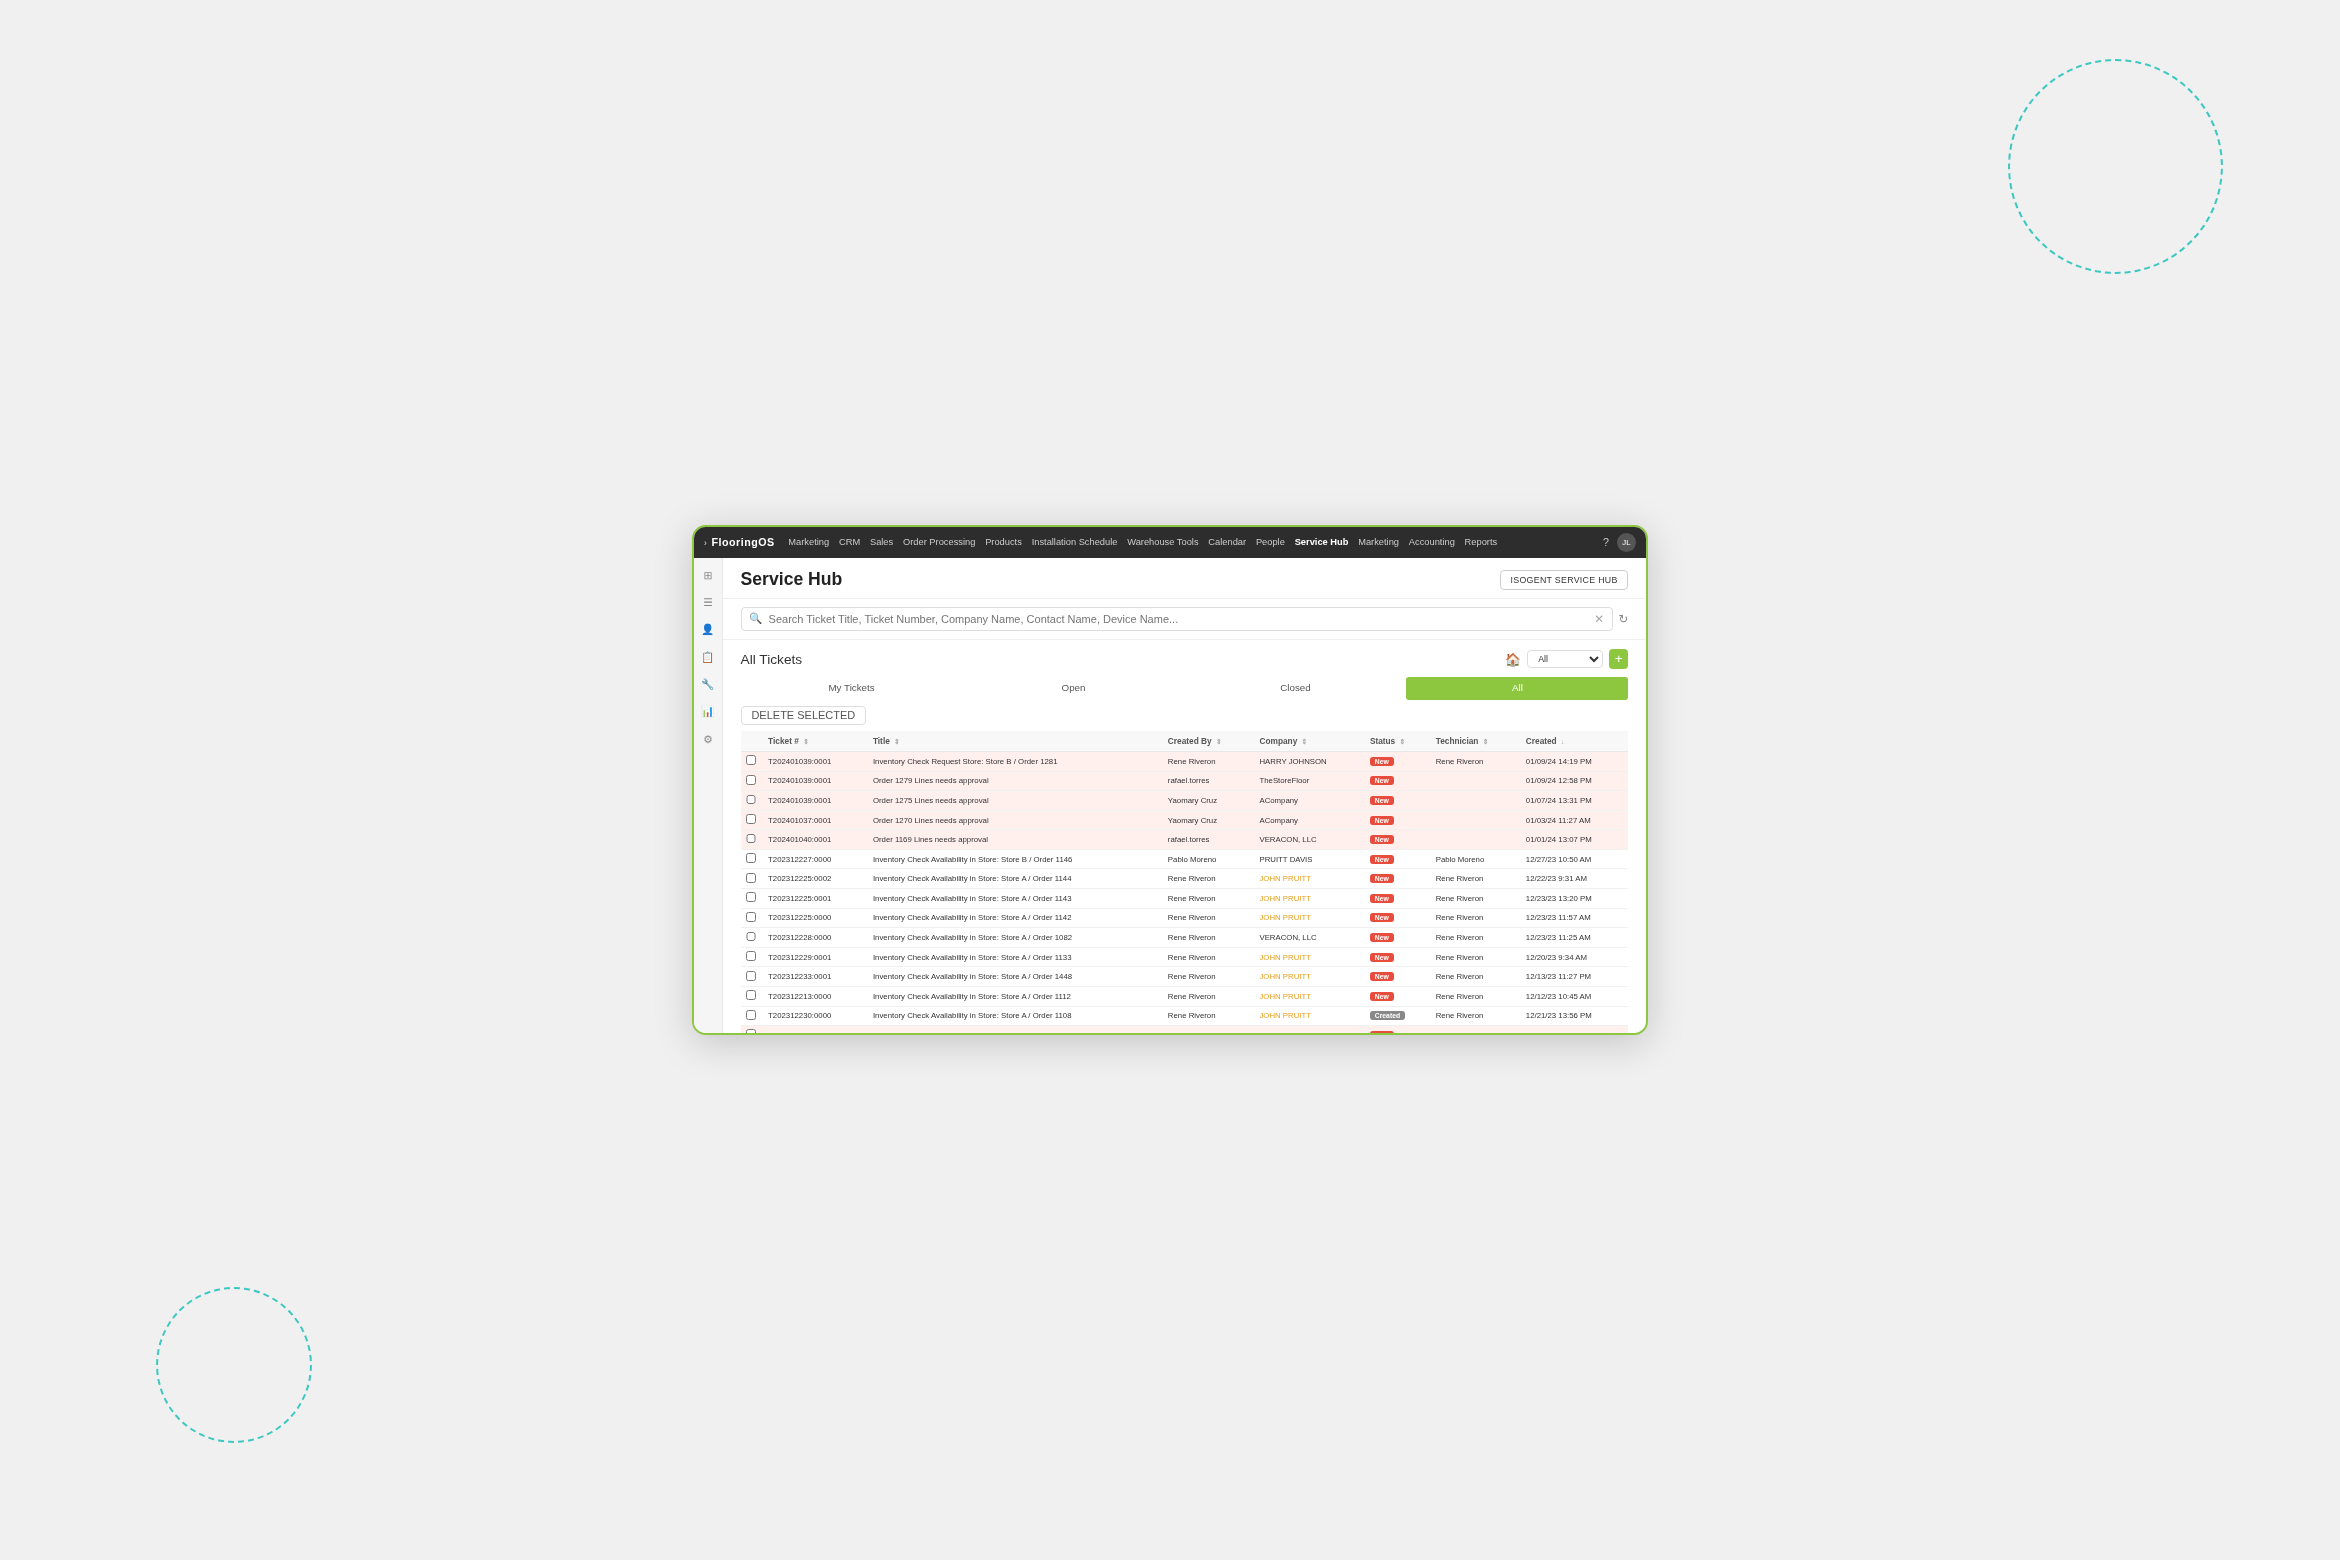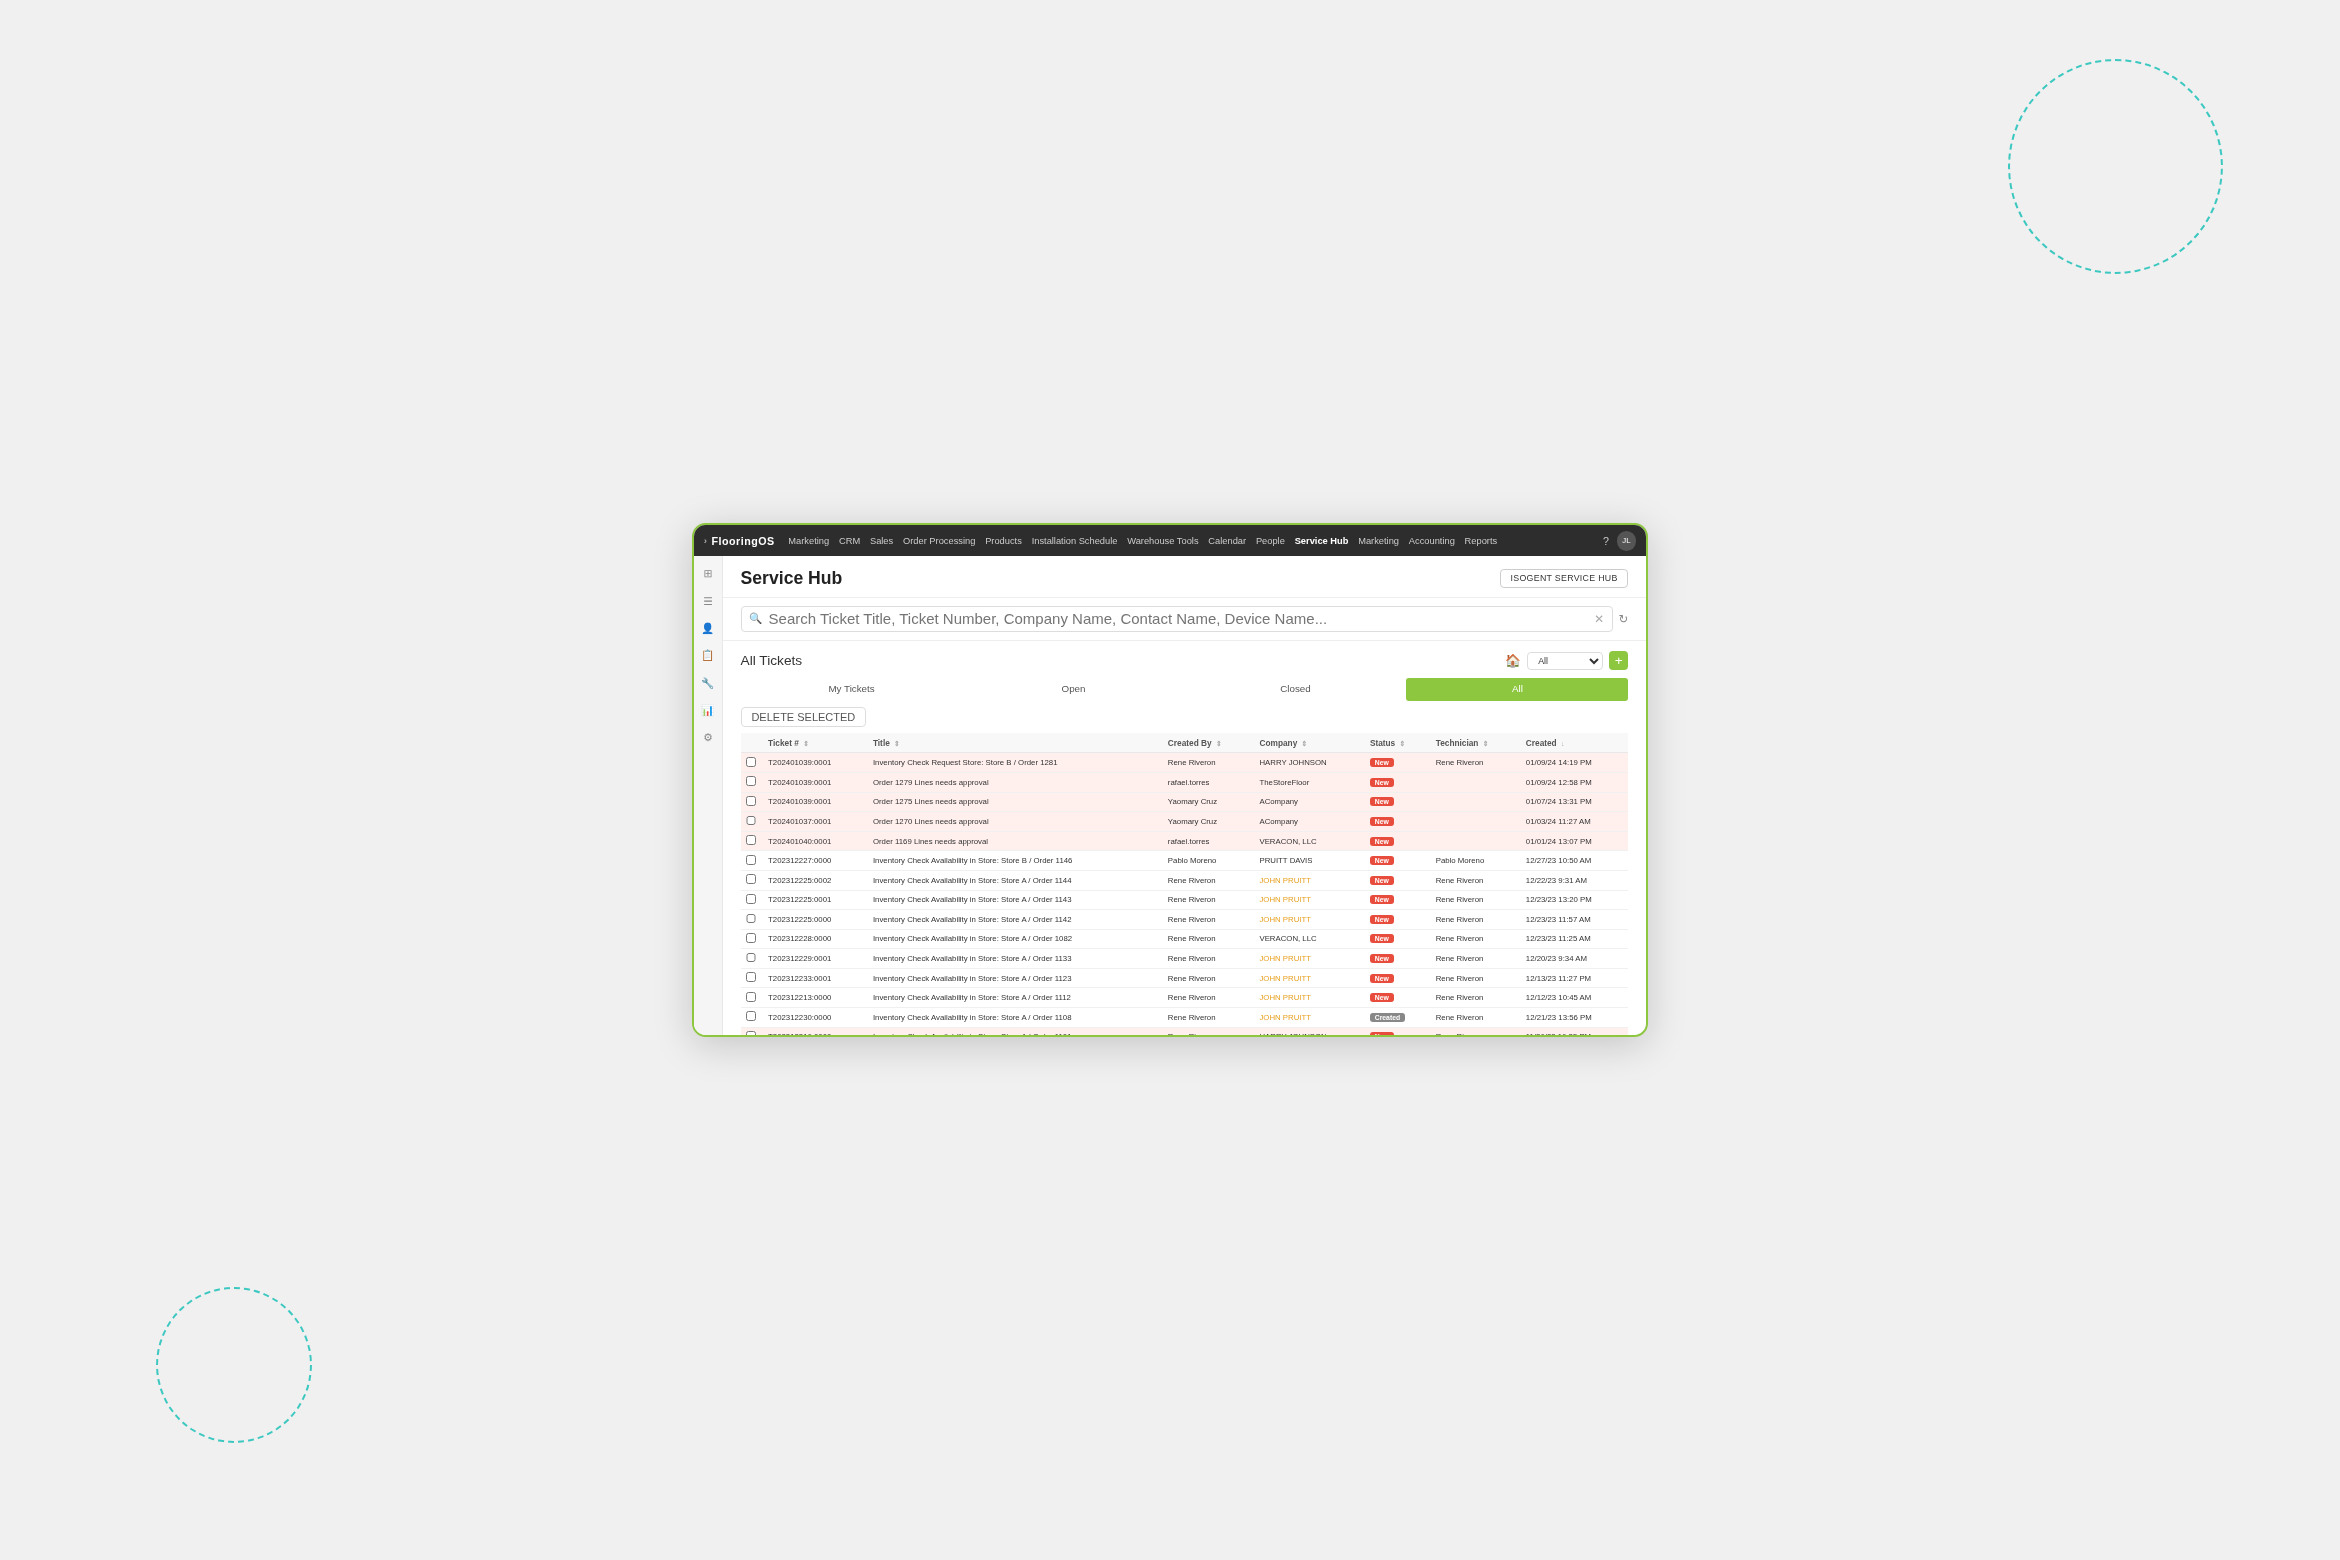--- a/index.html
+++ b/index.html
@@ -165,21 +165,21 @@
       display: flex;
       align-items: center;
       border: 1px solid #ddd;
       border-radius: 3.9px;
       padding: 3.9px 7.8px;
       background: #fff;
     }
     .search-icon { color: #aaa; font-size: 10.7px; margin-right: 5.9px; }
     .search-input {
       border: none; outline: none;
-      font-size: 15px; color: #333; flex: 1;
+      font-size: 11px; color: #333; flex: 1;
       background: transparent;
     }
     .search-clear {
       color: #aaa; font-size: 11.7px; cursor: pointer;
     }
     .search-refresh {
       color: #888; font-size: 11.7px; cursor: pointer;
     }
 
     
@@ -544,21 +544,21 @@
     <td style="max-width:215px;">Inventory Check Availability in Store: Store A / Order 1133</td>
     <td>Rene Riveron</td>
     <td><a class="company-link" href="#">JOHN PRUITT</a></td>
     <td><span class="status-badge badge-new">New</span></td>
     <td>Rene Riveron</td>
     <td>12/20/23 9:34 AM</td>
   </tr>
                 <tr>
     <td class="checkbox-col"><input type="checkbox" style=""></td>
     <td>T202312233:0001</td>
-    <td style="max-width:215px;">Inventory Check Availability in Store: Store A / Order 1123</td>
+    <td style="max-width:215px;">Inventory Check Availability in Store: Store A / Order 1448</td>
     <td>Rene Riveron</td>
     <td><a class="company-link" href="#">JOHN PRUITT</a></td>
     <td><span class="status-badge badge-new">New</span></td>
     <td>Rene Riveron</td>
     <td>12/13/23 11:27 PM</td>
   </tr>
                 <tr>
     <td class="checkbox-col"><input type="checkbox" style=""></td>
     <td>T202312213:0000</td>
     <td style="max-width:215px;">Inventory Check Availability in Store: Store A / Order 1112</td>

